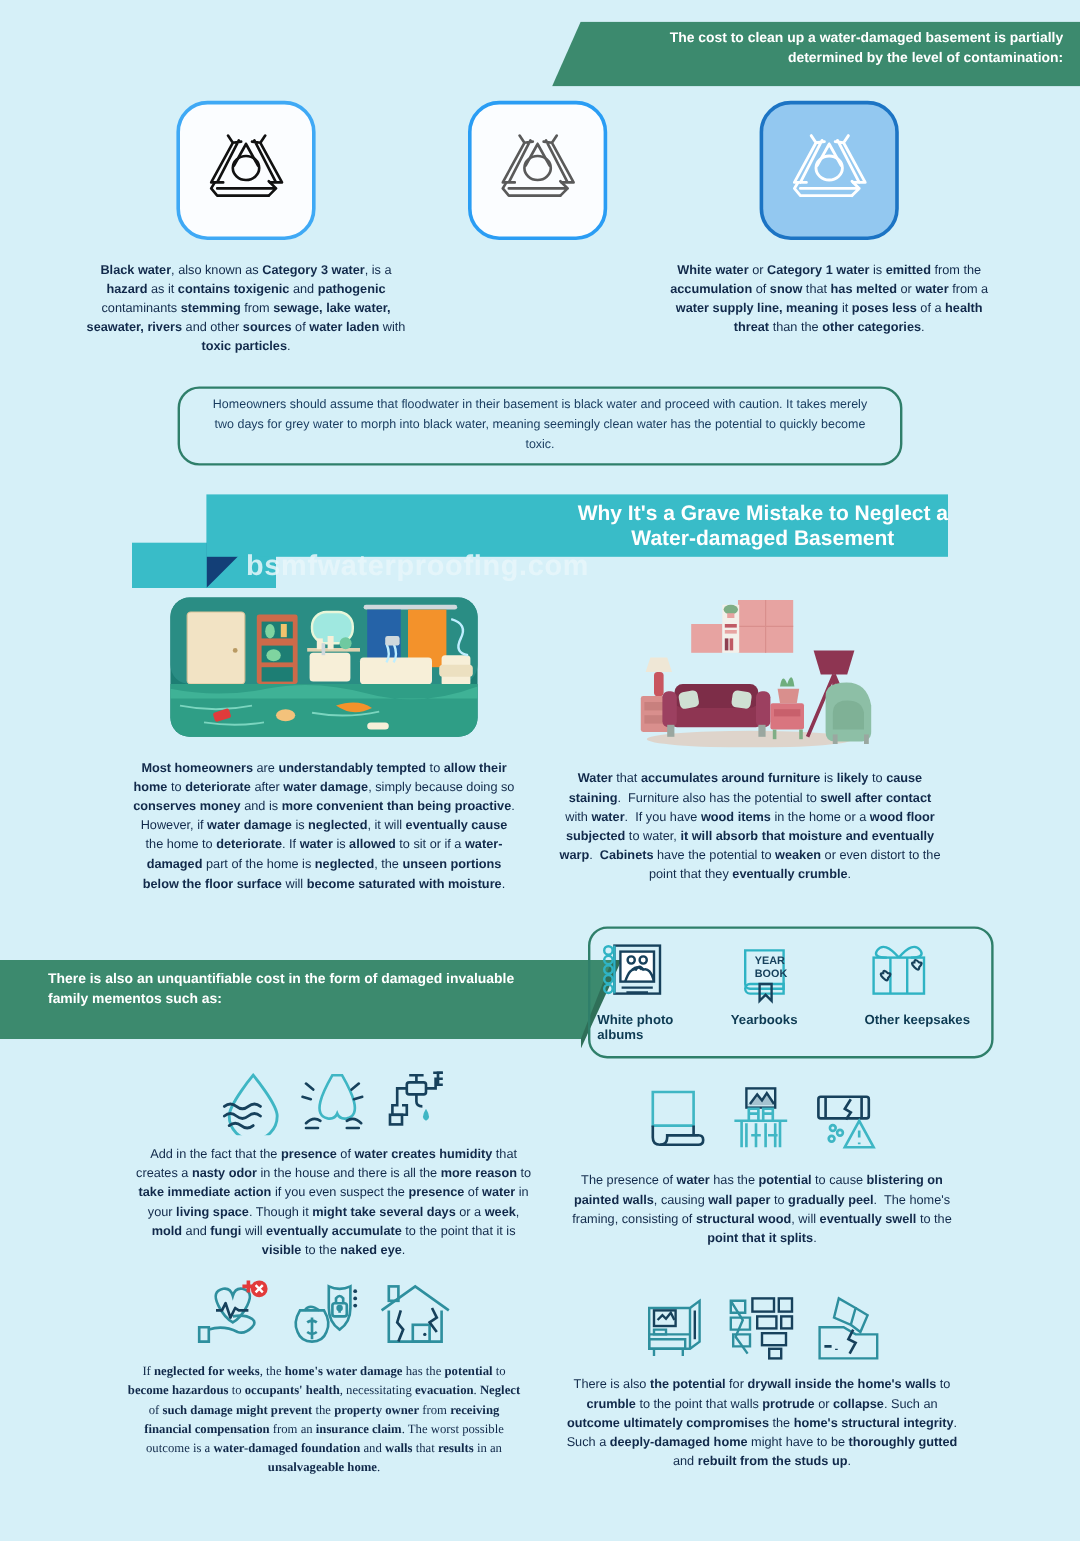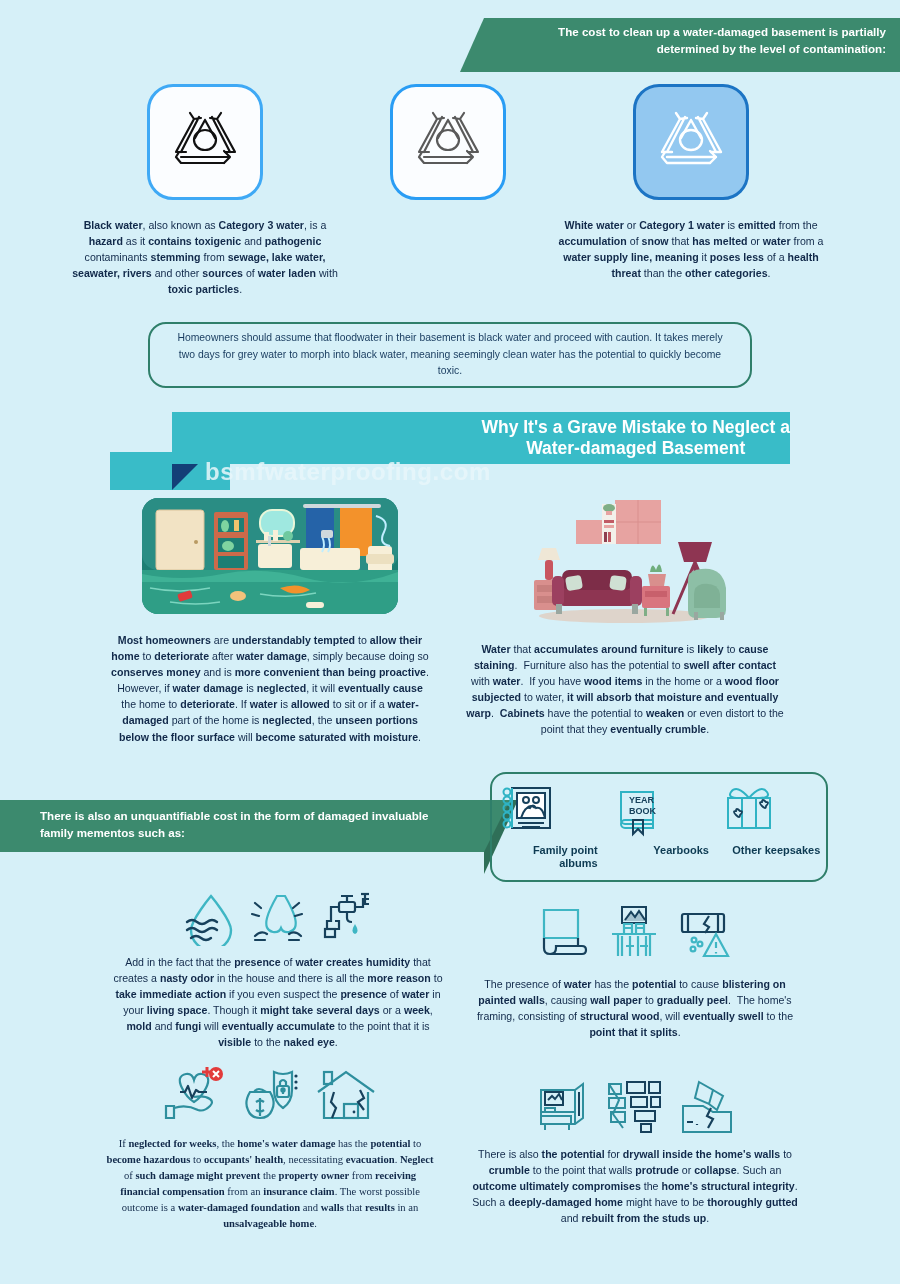--- a/index.html
+++ b/index.html
@@ -80,41 +80,41 @@
   .illus-row{position:absolute;left:0;top:496px;width:808px;height:290px;}
   .ill-col{position:absolute;width:330px;}
   .ill-col.left{left:105px;}
   .ill-col.right{left:460px;}
   .ill-txt{font-size:10.6px;line-height:1.52;text-align:center;padding:0 4px;}
   .scene{width:260px;height:120px;margin:0 auto;}
   .scene.wide{width:230px;height:125px;}
 
   
   .green-banner-mid{
-    position:absolute;left:0;top:800px;width:510px;height:52px;
+    position:absolute;left:0;top:800px;width:510px;height:66px;
     background:#3c8a6e;color:#fff;
     font-size:11.6px;font-weight:bold;line-height:1.45;
     padding:8px 48px 0 40px;box-sizing:border-box;
     clip-path:polygon(0 0,100% 0,calc(100% - 26px) 100%,0 100%);
   }
   .green-banner-mid::after{content:"";}
   .banner-arrow{
     position:absolute;left:484px;top:800px;width:34px;height:74px;
     background:#2f6f58;
     clip-path:polygon(0 0,100% 0,0 100%);
   }
 
   
   .mementos{
     position:absolute;left:490px;top:772px;width:338px;height:110px;
     border:2px solid #2f7f6a;border-radius:16px;
     display:flex;align-items:flex-start;justify-content:space-around;
     padding-top:10px;box-sizing:border-box;
   }
-  .mem{width:100px;text-align:right;}
+  .mem{width:100px;text-align:left;}
   .mem-label{margin-top:4px;font-size:11px;font-weight:bold;color:#0d3a52;line-height:1.2;}
 
   
   .blk{position:absolute;width:330px;}
   .blk .icons{display:flex;align-items:flex-end;justify-content:center;gap:14px;height:62px;}
   .blk .txt{margin-top:8px;font-size:10.6px;line-height:1.52;text-align:center;}
   .b-l1{left:113px;top:884px;}
   .b-r1{left:470px;top:898px;}
   .b-l2{left:105px;top:1062px;font-family:Liberation Serif, serif;}
   .b-r2{left:470px;top:1072px;}
@@ -308,21 +308,21 @@
         </g>
         <g fill="none" stroke="#2fb3c4" stroke-width="2">
           <path d="M14 4 v40"></path>
           <circle cx="9" cy="8" r="3.5"></circle>
             <circle cx="9" cy="16" r="3.5"></circle>
           <circle cx="9" cy="24" r="3.5"></circle>
             <circle cx="9" cy="32" r="3.5"></circle>
           <circle cx="9" cy="40" r="3.5"></circle>
         </g>
       </svg>
-      <div class="mem-label">Family point albums</div>
+      <div class="mem-label">White photo albums</div>
     </div>
 
     <div class="mem">
       <svg width="58" height="56" viewBox="0 0 58 56">
         <g fill="none" stroke="#2fb3c4" stroke-width="2">
           <path d="M12 8 h32 v32 H16 a4 4 0 0 1 -4 -4Z"></path>
           <path d="M12 40 a4 4 0 0 1 4 -4 h28 v8 H16 a4 4 0 0 1 -4 -4Z"></path>
         </g>
         <text x="20" y="19" font-family="Liberation Sans, sans-serif" font-size="9" font-weight="bold" fill="#17415c">YEAR</text>
         <text x="20" y="30" font-family="Liberation Sans, sans-serif" font-size="9" font-weight="bold" fill="#17415c">BOOK</text>

